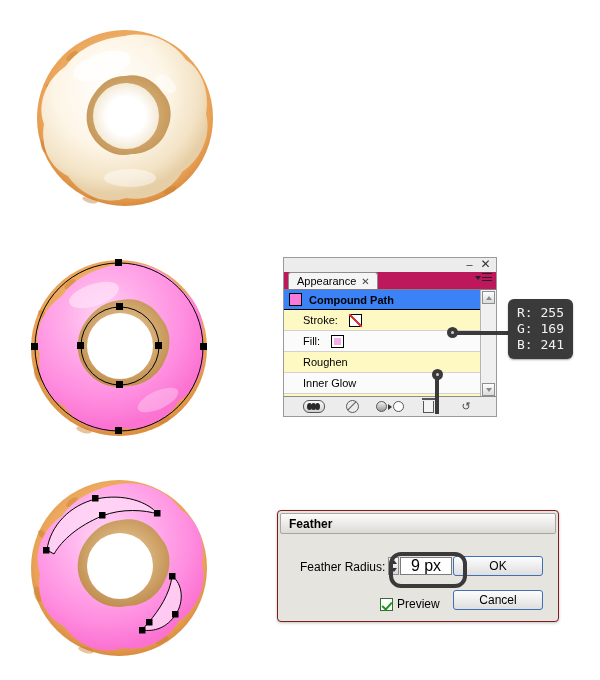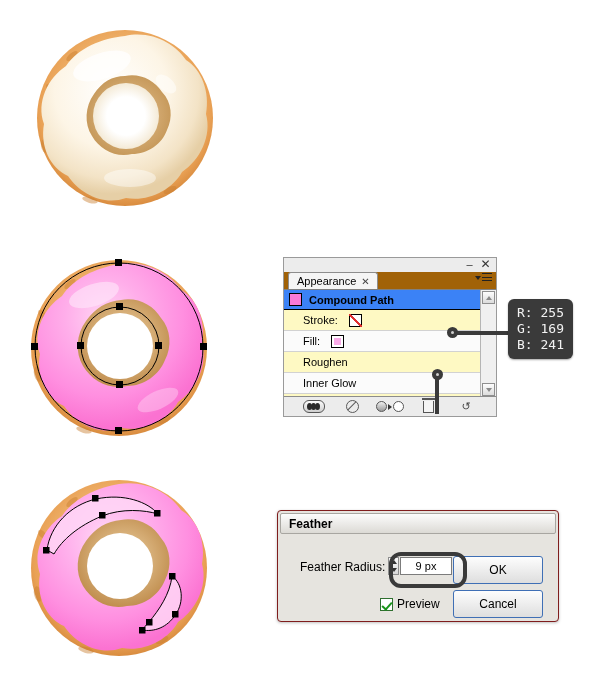--- a/index.html
+++ b/index.html
@@ -25,21 +25,21 @@
   .panel-topbar{
     position:relative;height:14px;background:#ececec;
   }
   .win-btn{
     position:absolute;top:1px;width:11px;height:11px;
     font-size:11px;line-height:10px;text-align:center;color:#333;cursor:default;
   }
   .win-min{right:21px;}
   .win-close{right:5px;font-size:12px;}
   .panel-tabrow{
-    position:relative;height:17px;background:#a16207;
+    position:relative;height:17px;background:#be185d;
     border-bottom:1px solid #808080;
     padding-left:24px;
   }
   .panel-tab{
     position:absolute;left:4px;top:0;height:16px;
     padding:0 7px 0 8px;
     background:#f5f5f5;
     border:1px solid #8d8d8d;border-bottom:none;
     border-radius:3px 3px 0 0;
     display:flex;align-items:center;gap:5px;
@@ -185,39 +185,39 @@
     background:linear-gradient(#fbfbfb,#d8d8d8);border:1px solid #8d8d8d;
     display:flex;flex-direction:column;align-items:center;justify-content:space-around;
     box-sizing:border-box;
   }
   .spinner .ar{border-left-width:3px;border-right-width:3px;}
   .spinner .ar.u{border-bottom:4px solid #333;}
   .spinner .ar.d{border-top:4px solid #333;}
   #feather-radius-input{
     position:absolute;left:122px;top:23px;width:52px;height:18px;
     background:#fff;border:1px solid #7c7c7c;box-sizing:border-box;
-    font-family:"Liberation Sans", sans-serif;font-size:11px;
+    font-family:"Liberation Sans", sans-serif;font-size:16px;
     text-align:center;line-height:16px;color:#000;padding:6px;
   }
   .hilite-ring{
     position:absolute;left:111px;top:18px;width:70px;height:28px;
     border:4px solid #3a3a3a;border-radius:12px;
     pointer-events:none;z-index:20;
   }
   .chk-wrap{position:absolute;left:102px;top:63px;display:flex;align-items:center;gap:4px;}
   .chkbox{
     width:13px;height:13px;background:#fff;border:1px solid #2f6f2f;
     box-sizing:border-box;position:relative;
   }
   .chkbox::after{
     content:"";position:absolute;left:3px;top:1px;width:4px;height:8px;
     border:solid #18941a;border-width:0 2px 2px 0;transform:rotate(42deg);
   }
   .fd-btn{
-    position:absolute;width:90px;height:28px;
+    position:absolute;width:90px;height:20px;
     background:linear-gradient(#fdfdfd,#dedede);
     border:1px solid #3f6fb5;border-radius:3px;
     display:flex;align-items:center;justify-content:center;
     font-size:12px;color:#000;box-sizing:border-box;
   }
   .fd-btn.ok{right:15px;top:22px;}
   .fd-btn.cancel{right:15px;top:56px;}
 </style>
 </head>
 <body>

